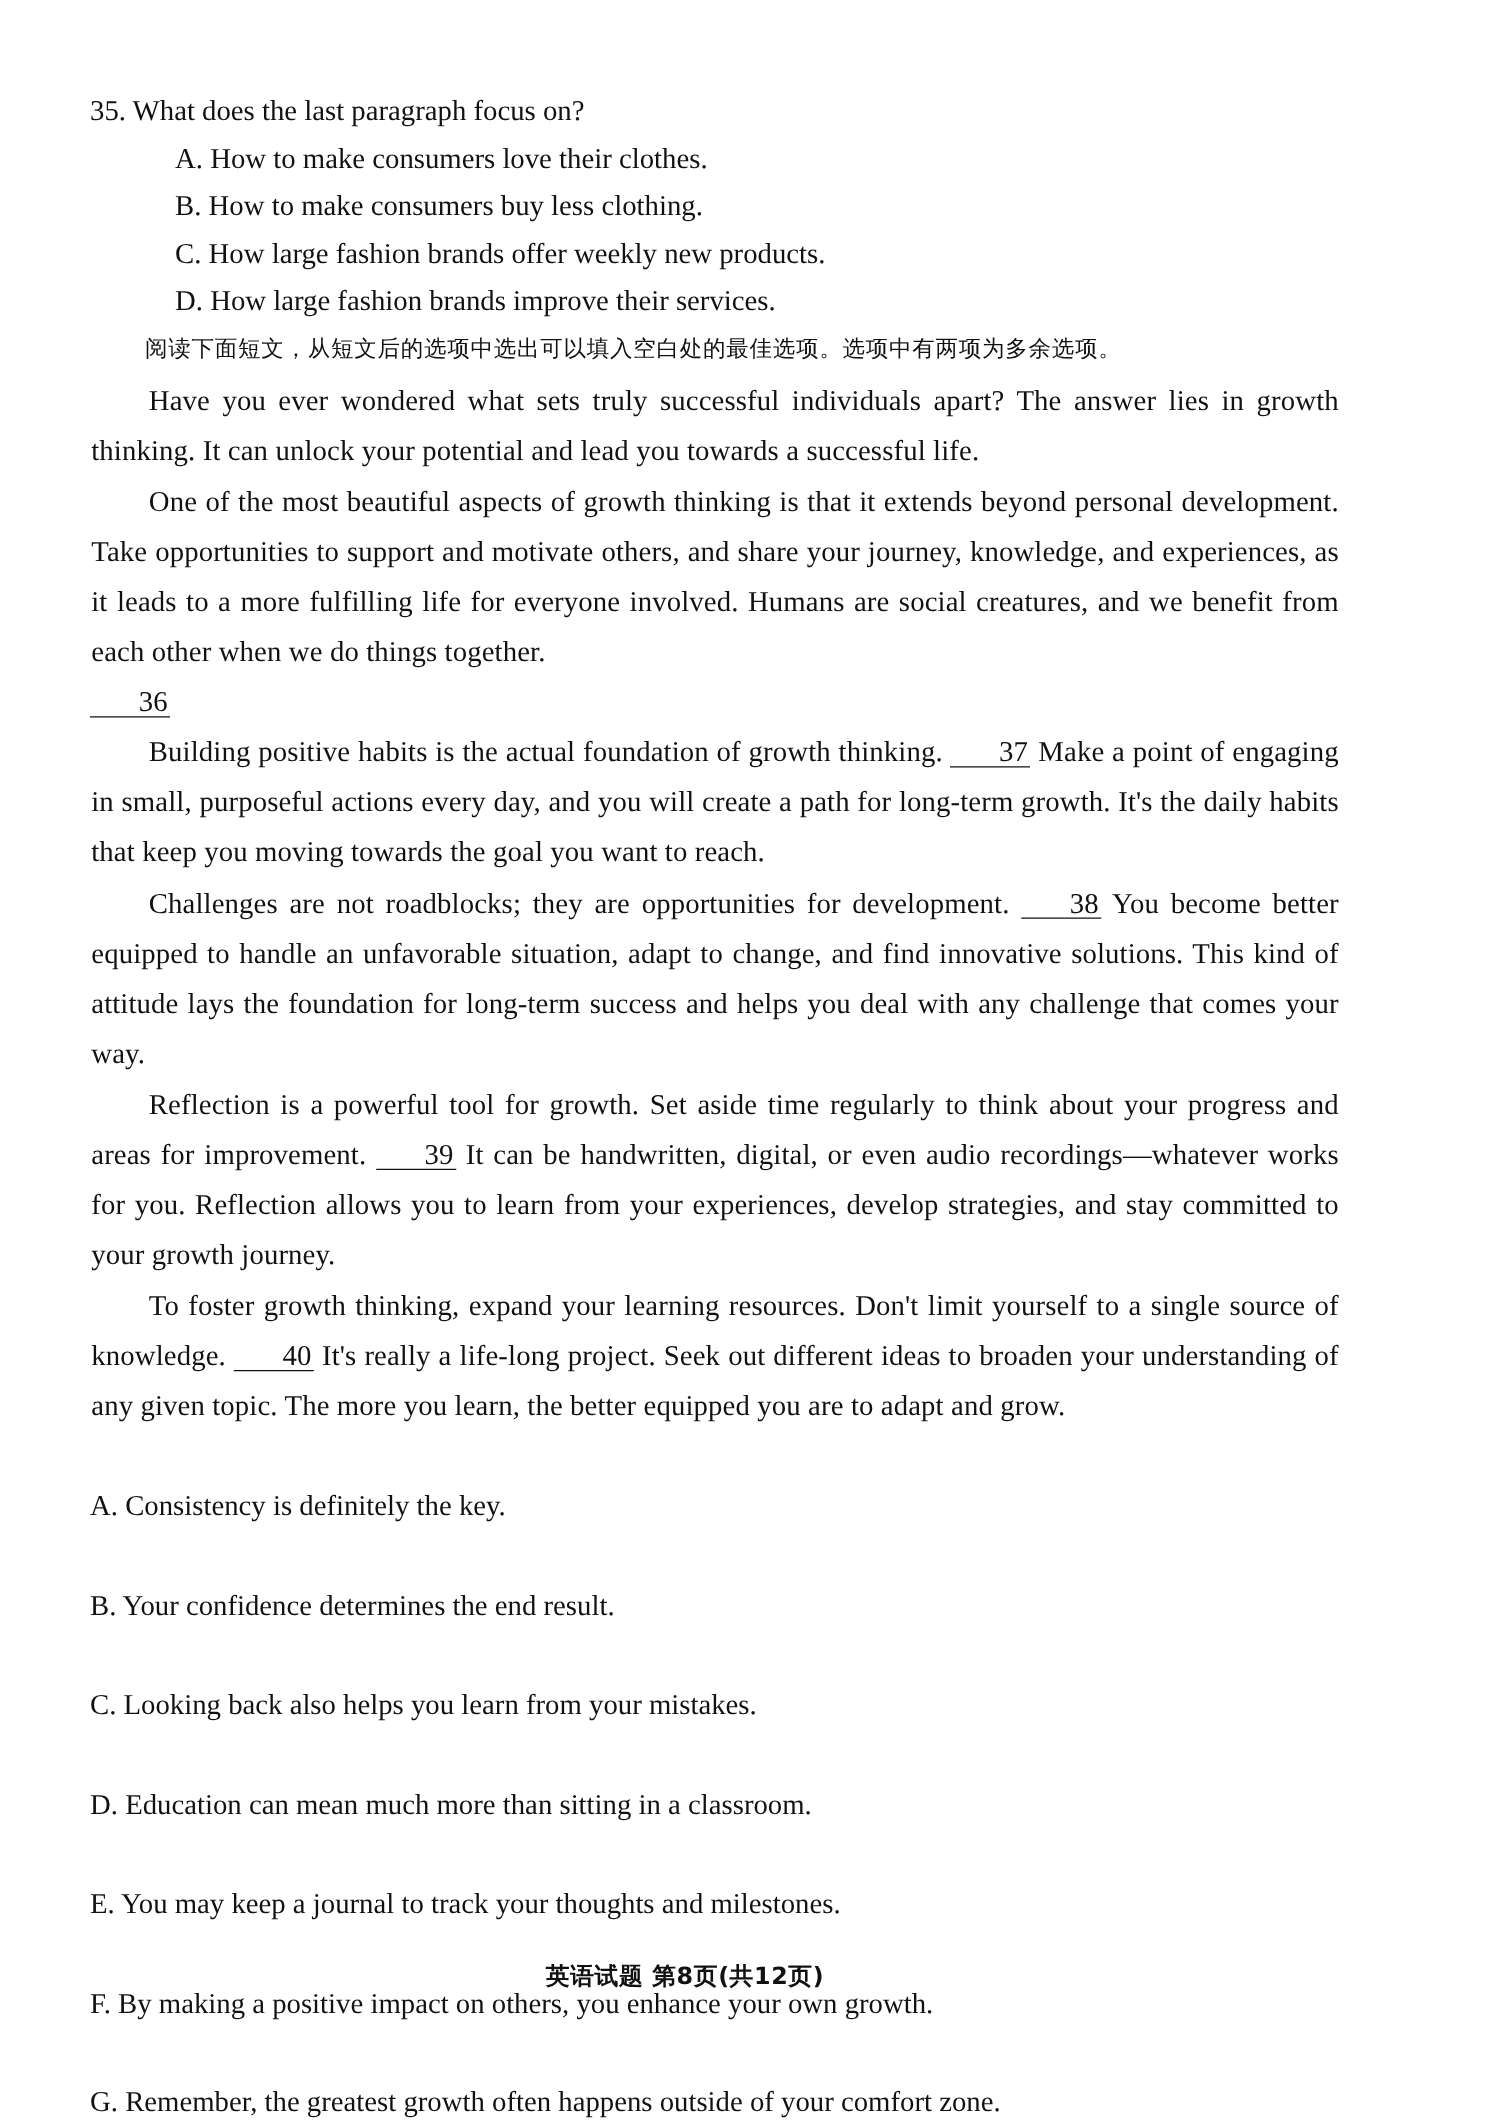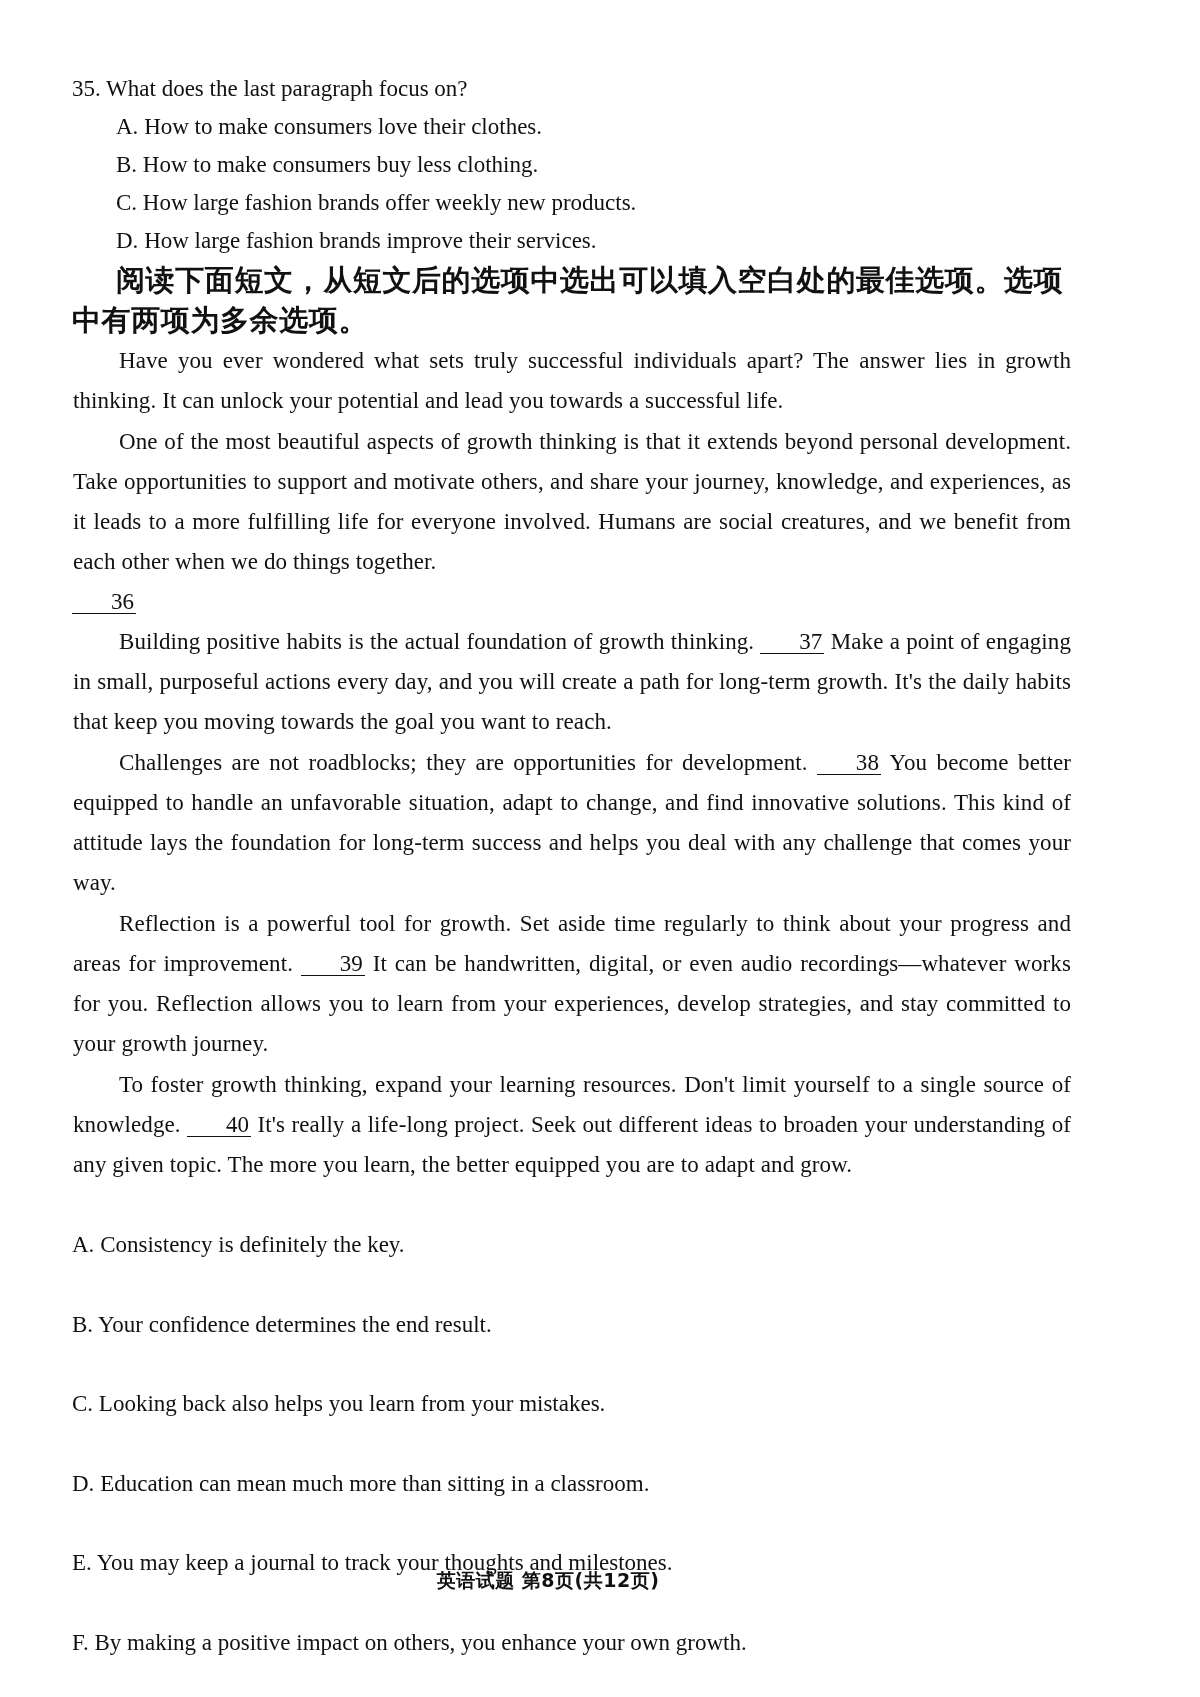--- a/index.html
+++ b/index.html
@@ -4,24 +4,24 @@
   <style>
     html, body { margin: 0; padding: 0; background: #ffffff; }
     body {
       width: 1200px; height: 1697px; position: relative; overflow: hidden;
       font-family: "Liberation Serif", "DejaVu Serif", serif;
       color: #111111;
     }
     .page { position: absolute; left: 72px; top: 70px; width: 1000px; }
     .line { font-size: 23px; line-height: 38px; white-space: nowrap; }
     .q-stem { margin-left: 0; }
-    .opt { margin-left: 44px; }
+    .opt { margin-left: 68px; }
     .section-head { font-family: "DejaVu Sans", sans-serif; font-size: 20px; font-weight: bold; line-height: 38px; letter-spacing: 0.5px; }
     .section-head .sub { font-weight: normal; font-family: "DejaVu Sans", sans-serif; }
-    .instr { font-family: "DejaVu Sans", sans-serif; font-size: 29px; line-height: 40px; text-indent: 44px; letter-spacing: 0.6px; font-weight: bold; }
+    .instr { font-family: "DejaVu Sans", sans-serif; font-size: 18px; line-height: 40px; text-indent: 44px; letter-spacing: 0.6px; }
     .para { font-size: 23px; line-height: 40px; text-align: justify; text-indent: 46px; margin: 1px; letter-spacing: 0.1px; }
     .blank {
       display: inline-block; min-width: 60px; border-bottom: 1.5px solid #111;
       text-align: right; line-height: 22px; text-indent: 0; padding: 0 2px;
     }
     .choice { font-size: 23px; line-height: 39.5px; white-space: nowrap; margin-top: 40px; }
     .footer {
       position: absolute; top: 1568px; left: 0; width: 1096px; text-align: center;
       font-family: "DejaVu Sans", sans-serif; font-size: 19px; font-weight: bold; letter-spacing: 0.5px;
     }

